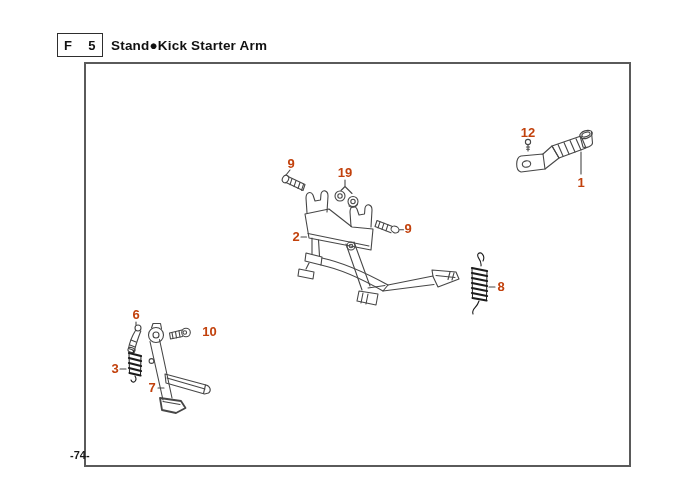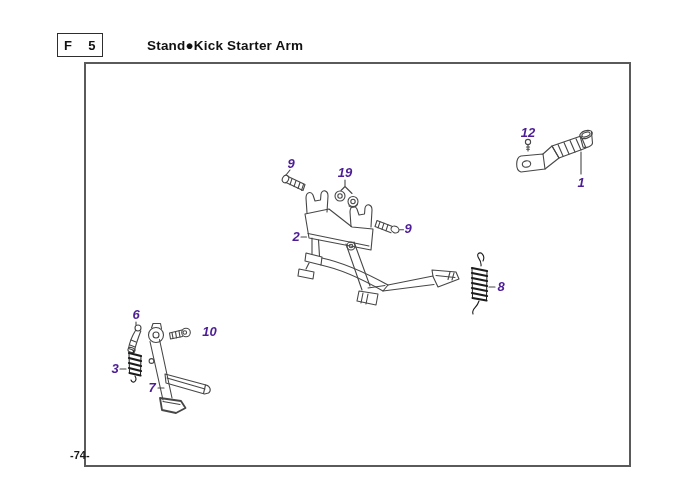--- a/index.html
+++ b/index.html
@@ -8,30 +8,30 @@
     font-family:"Liberation Sans", sans-serif;color:#111;overflow:hidden;
   }
   .code-box{
     position:absolute;left:57px;top:33px;width:46px;height:24px;
     border:1px solid #2e2e2e;box-sizing:border-box;
     display:flex;align-items:center;justify-content:space-between;
     padding:0 6px;font-size:13px;font-weight:bold;letter-spacing:0.5px;
   }
   .page-title{
     position:absolute;left:111px;top:33px;height:24px;display:flex;align-items:center;
-    font-size:13.5px;font-weight:bold;letter-spacing:0.2px;white-space:nowrap;margin-left:36px;
+    font-size:13.5px;font-weight:bold;letter-spacing:0.2px;white-space:nowrap;
   }
   .diagram-frame{
     position:absolute;left:84px;top:62px;width:547px;height:405px;
     border:2px solid #5a5a5a;box-sizing:border-box;background:#fff;
   }
   .drawing{position:absolute;left:0;top:0;width:700px;height:493px;}
   .callout{
     position:absolute;transform:translateX(-50%);
-    font-size:13px;font-weight:600;line-height:14px;color:#4c1d95;white-space:nowrap;font-style:italic;
+    font-size:13px;font-weight:600;line-height:14px;color:#c2410c;white-space:nowrap;
   }
   .page-number{
     position:absolute;left:58px;top:449px;font-size:11px;font-weight:600;color:#1a1a1a;margin-left:12px;
   }
 </style>
 </head>
 <body>
 
 <div class="page">
 

